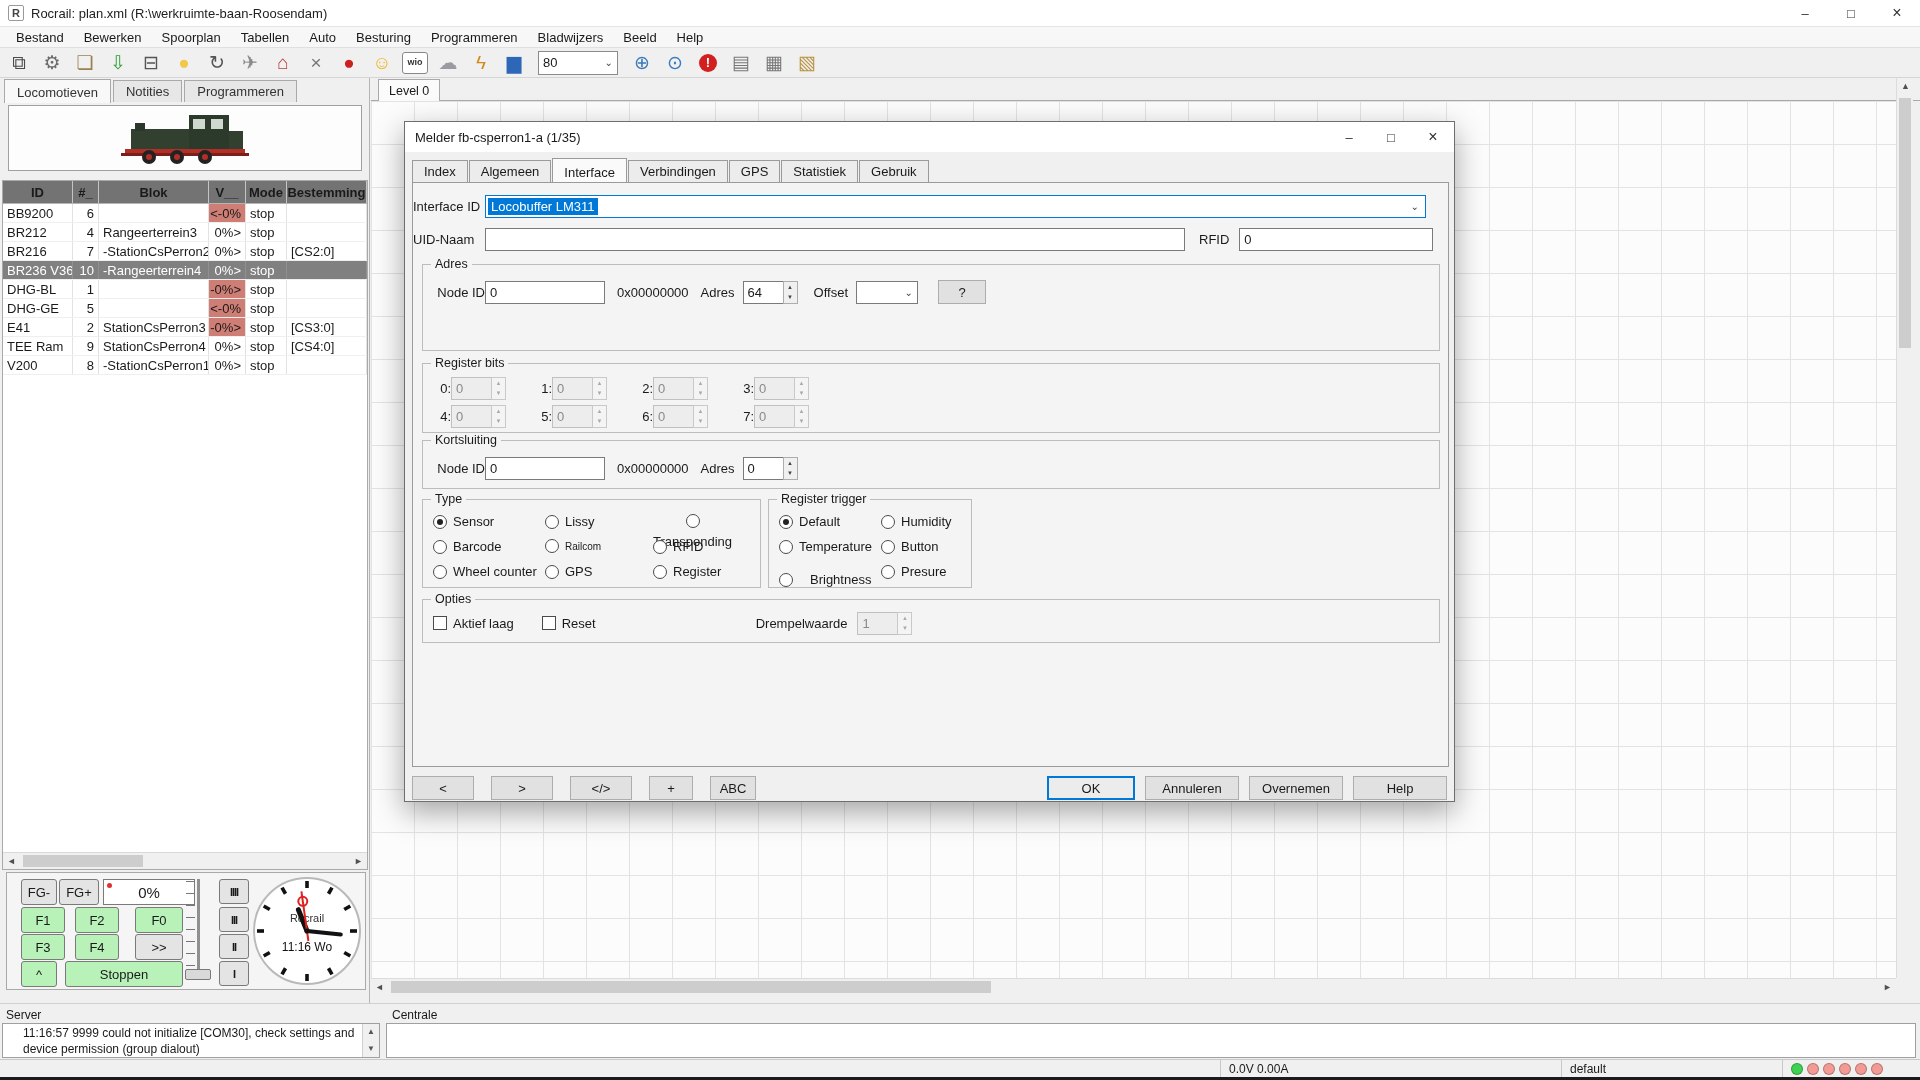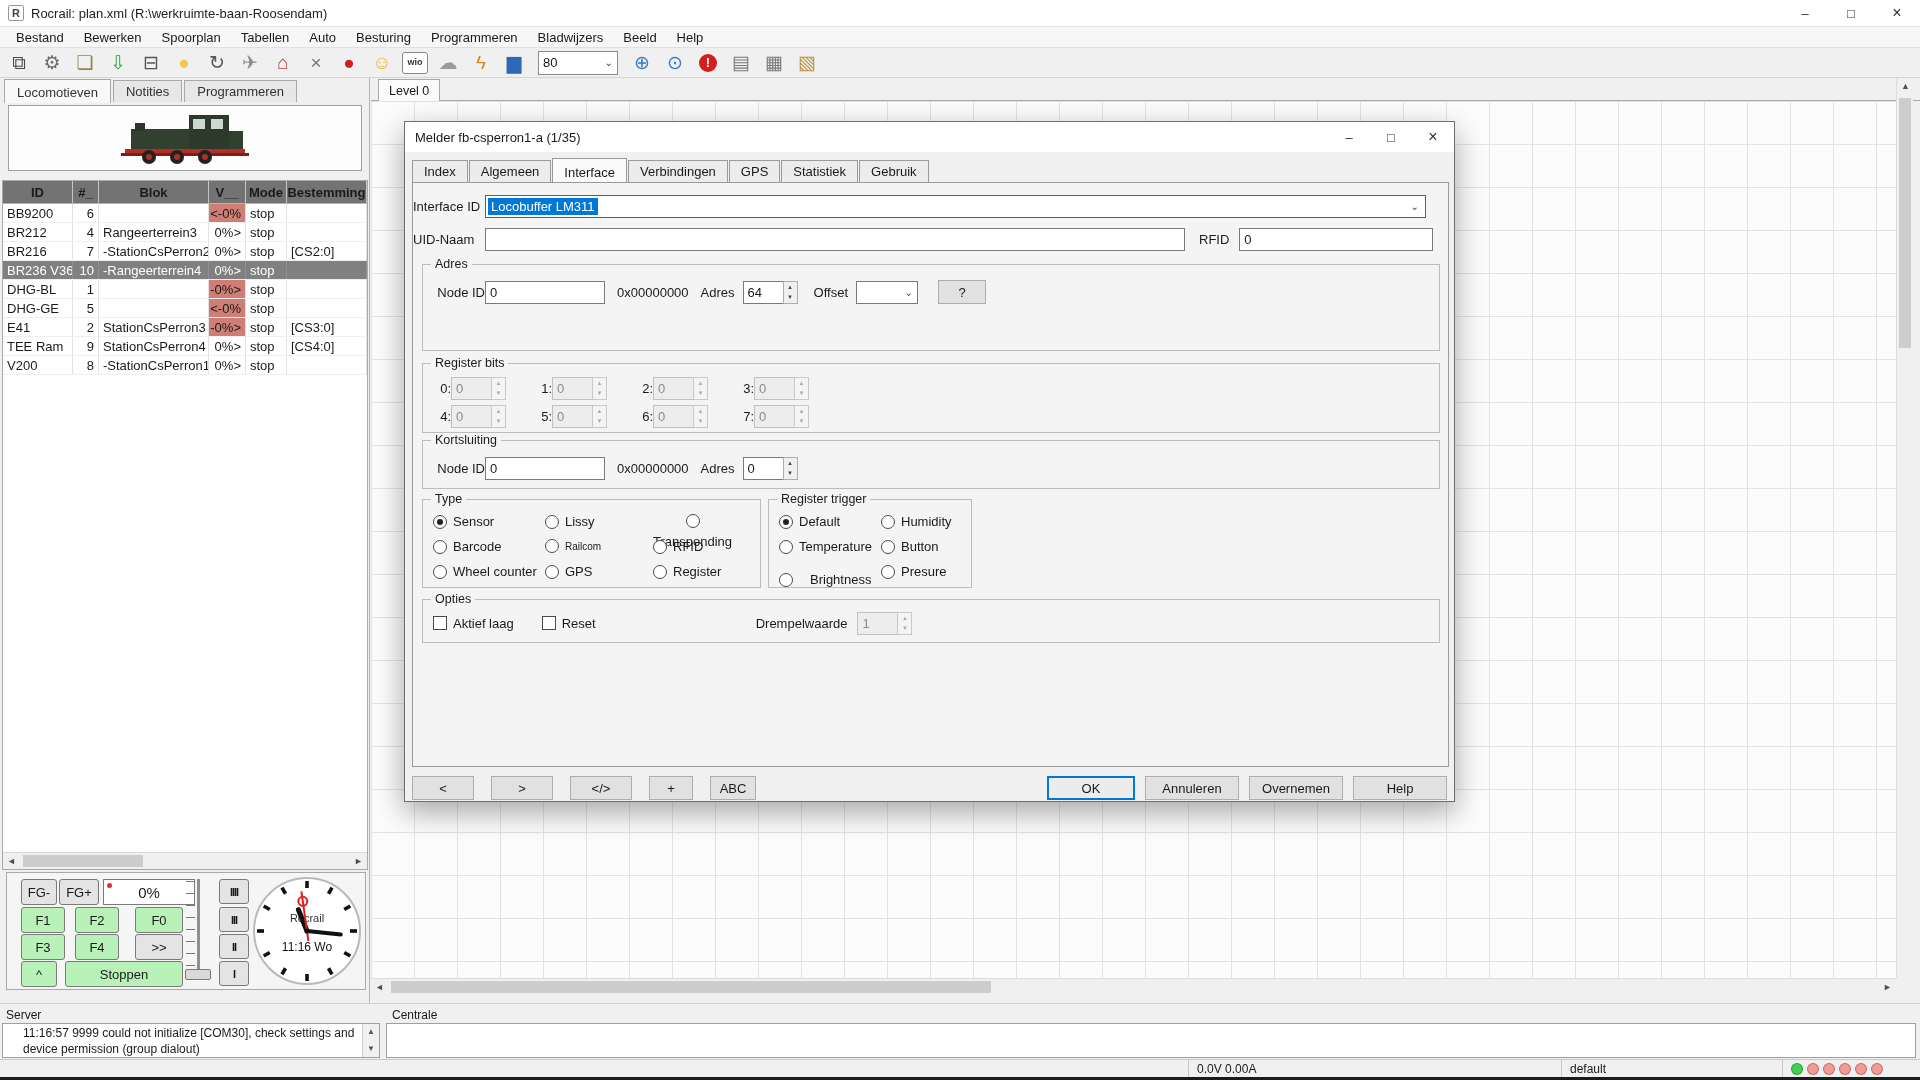--- a/index.html
+++ b/index.html
@@ -423,21 +423,21 @@
       <span>▼</span>
     </div>
   </div>
   <div id="centrale-box">
     <span></span>
   </div>
 </div>
 
 <div id="statusbar">
   <div class="seg" style="left:0;    width:388px;  border-left:none"></div>
-  <div class="seg" style="left:1188px; width:389px">
+  <div class="seg" style="left:1220px; width:389px">
       <span>0.0V 0.00A</span>
     </div>
   <div class="seg" style="left:1561px; width:221px">
       <span>default</span>
     </div>
   <div class="seg" style="left:1782px; width:138px">
       <div id="status-dots">
         <span class="dot" style="background: rgb(62, 209, 82);"></span>
         <span class="dot" style="background: rgb(244, 154, 148);"></span>
         <span class="dot" style="background: rgb(244, 154, 148);"></span>

